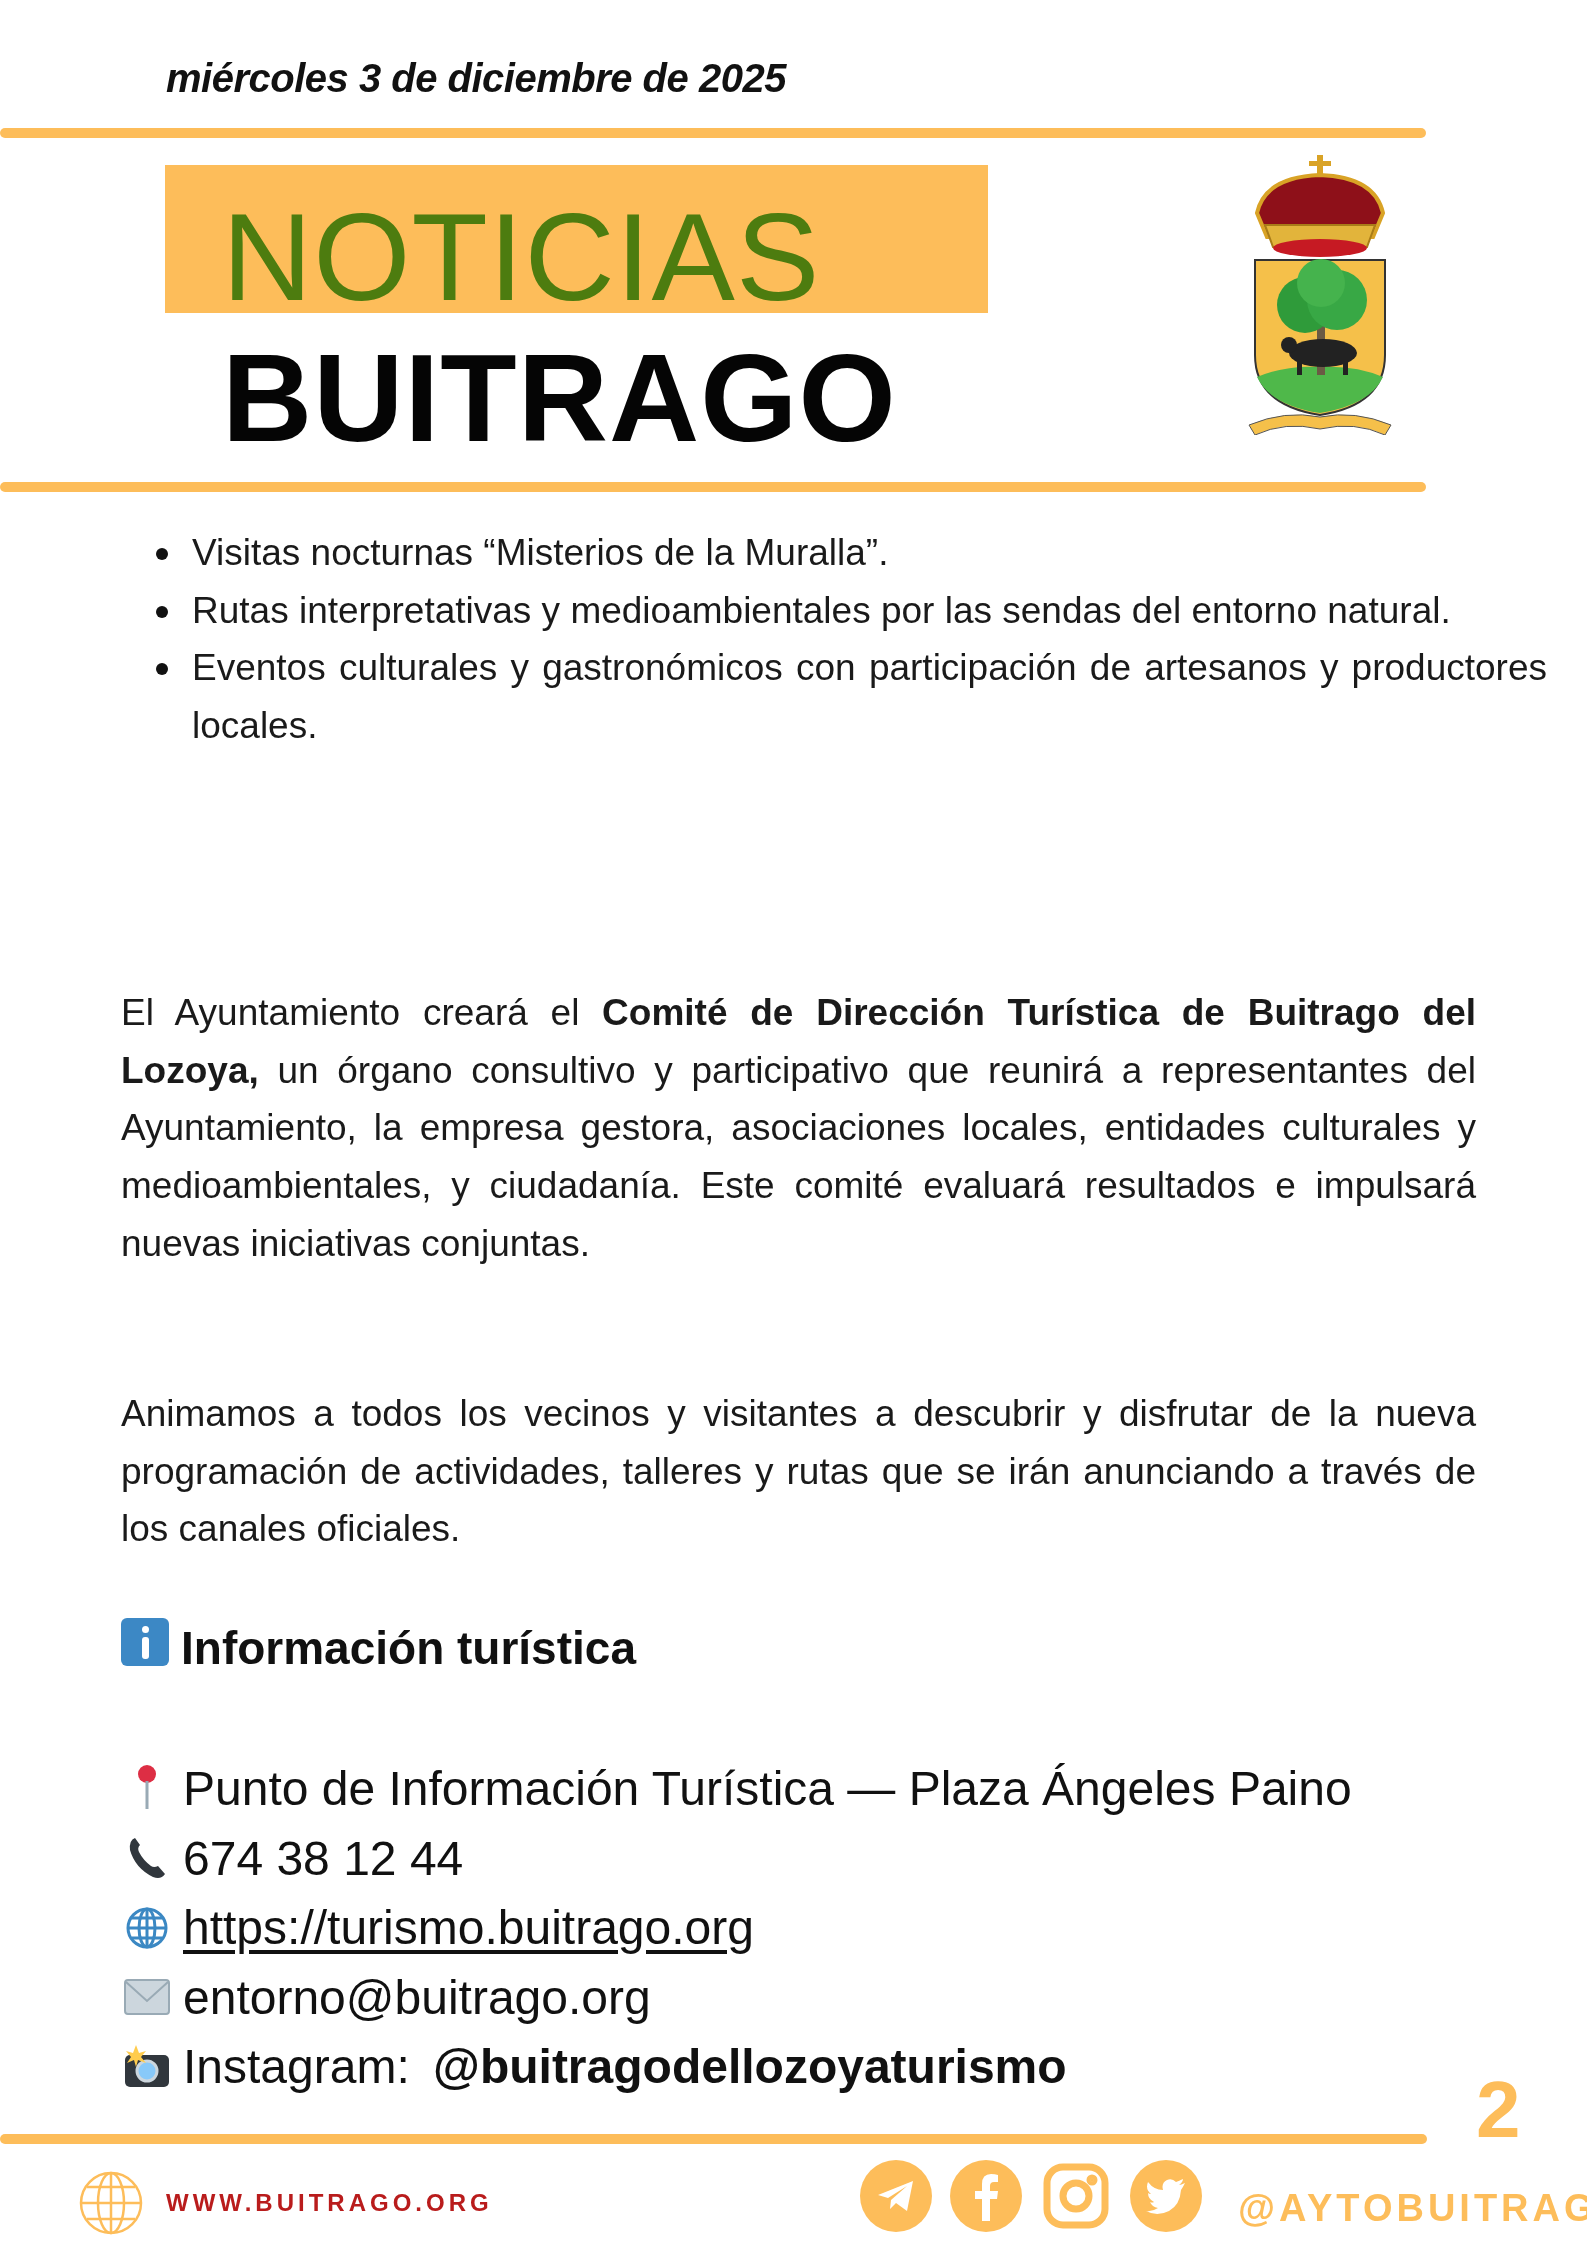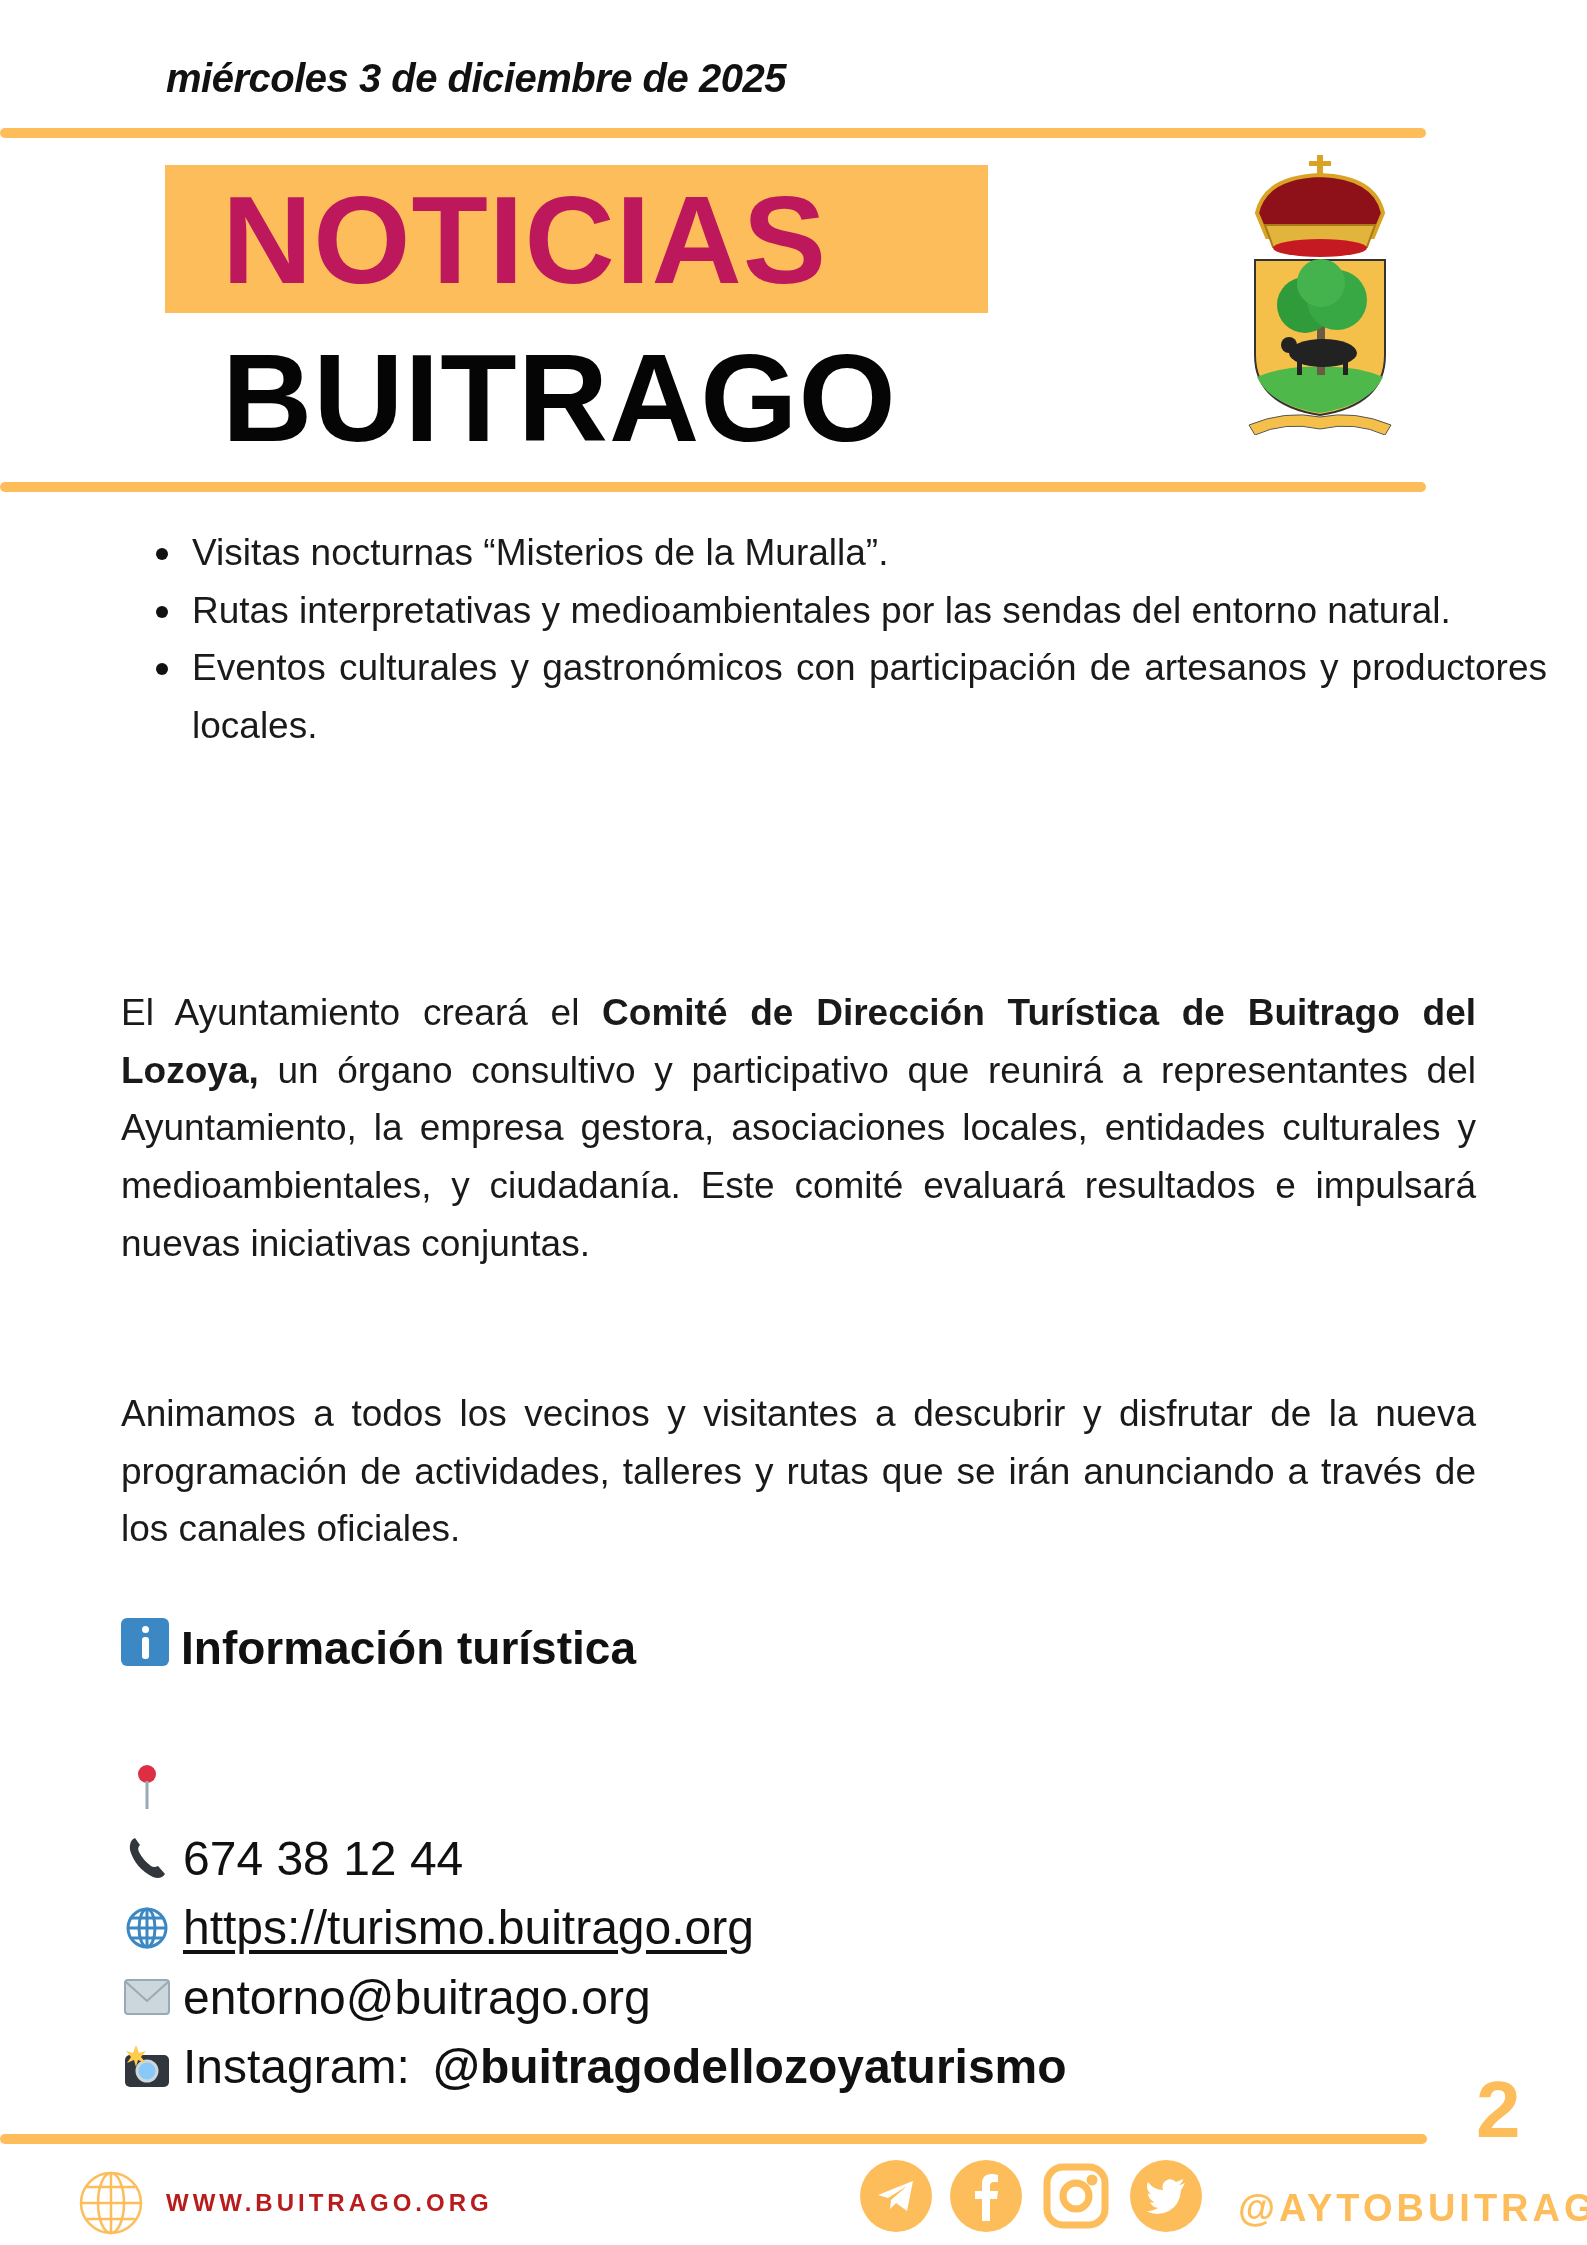--- a/index.html
+++ b/index.html
@@ -4,21 +4,21 @@
 <style>
   html, body { margin:0; padding:0; background:#ffffff; }
   body { width:1587px; height:2245px; position:relative; overflow:hidden; font-family:"Liberation Sans", "DejaVu Sans", sans-serif; color:#111; }
   .abs { position:absolute; }
   .date { left:166px; top:56px; font-size:40px; font-weight:bold; font-style:italic; letter-spacing:-0.5px; }
   .rule { height:10px; background:#fdbd5a; border-radius:5px; left:0; width:1426px; }
   .rule.top { top:128px; }
   .rule.mid { top:482px; }
   .rule.bot { top:2134px; width:1427px; }
   .title-box { left:165px; top:165px; width:823px; height:148px; background:#fdbd5a; }
-  .title1 { left:222px; top:172px; font-size:125px; font-weight:bold; line-height:135px; letter-spacing:1px; color:#be185d; }
+  .title1 { left:222px; top:189px; font-size:125px; font-weight:normal; line-height:135px; letter-spacing:1px; color:#4d7c0f; }
   .title2 { left:222px; top:330px; font-size:125px; font-weight:bold; line-height:135px; letter-spacing:1px; color:#050505; }
   .crest { left:1245px; top:155px; width:150px; height:280px; }
   .content { left:121px; width:1355px; font-size:37px; line-height:57.7px; color:#1a1a1a; }
   .bullets { top:524px; margin:0; padding:0 0 0 71px; list-style:none; }
   .bullets li { position:relative; text-align:justify; text-align-last:left; }
   .bullets li::before { content:""; position:absolute; left:-36px; top:24px; width:12px; height:12px; border-radius:50%; background:#111; }
   .para { text-align:justify; margin:0; }
   .p1 { top:984px; }
   .p2 { top:1385px; }
   .b { font-weight:bold; }
@@ -90,20 +90,21 @@
 </div>
 
 <div class="abs contacts">
   <div class="crow">
     <span class="cicon">
       <svg width="30" height="52" viewBox="0 0 30 52">
           <circle cx="15" cy="11" r="9" fill="#dd2e44"></circle>
           <rect x="13.5" y="18" width="3" height="28" fill="#99aab5"></rect>
         </svg>
     </span>
+    <span>Punto de Información Turística — Plaza Ángeles Paino</span>
   </div>
   <div class="crow">
     <span class="cicon">
       <svg width="40" height="44" viewBox="0 0 40 44">
           <path d="M8 2 Q2 4 3 14 Q8 32 26 41 Q34 44 38 38 L31 30 Q27 32 24 30 Q16 24 12 16 Q10 12 13 9 Z" fill="#31373d"></path>
         </svg>
     </span>
     <span>674 38 12 44</span>
   </div>
   <div class="crow">

